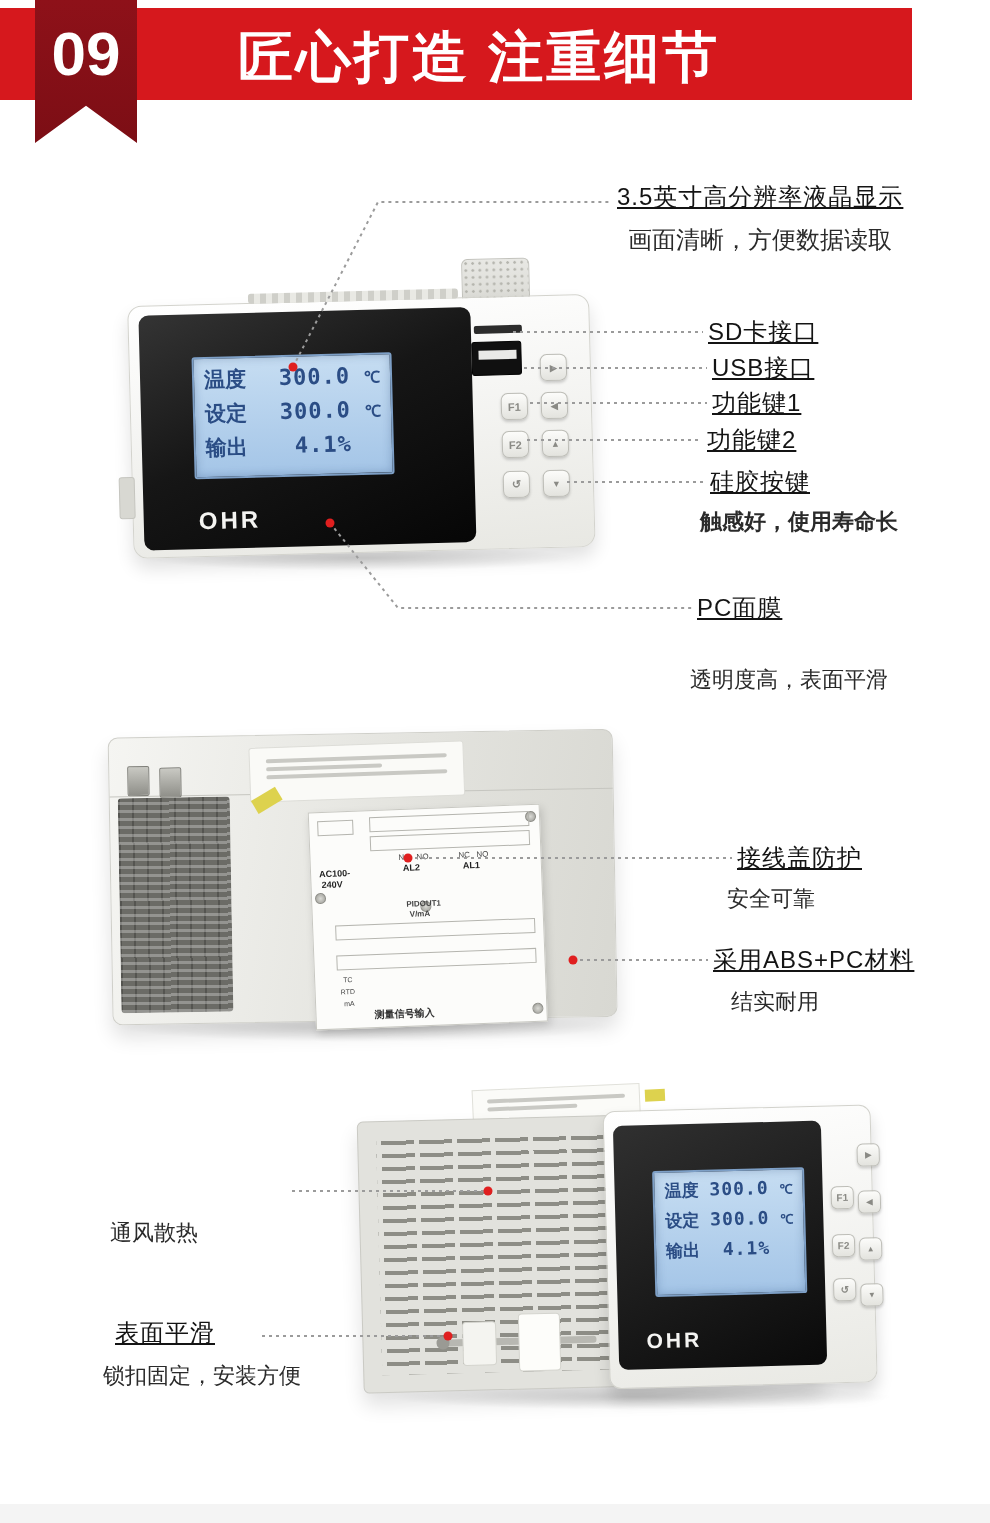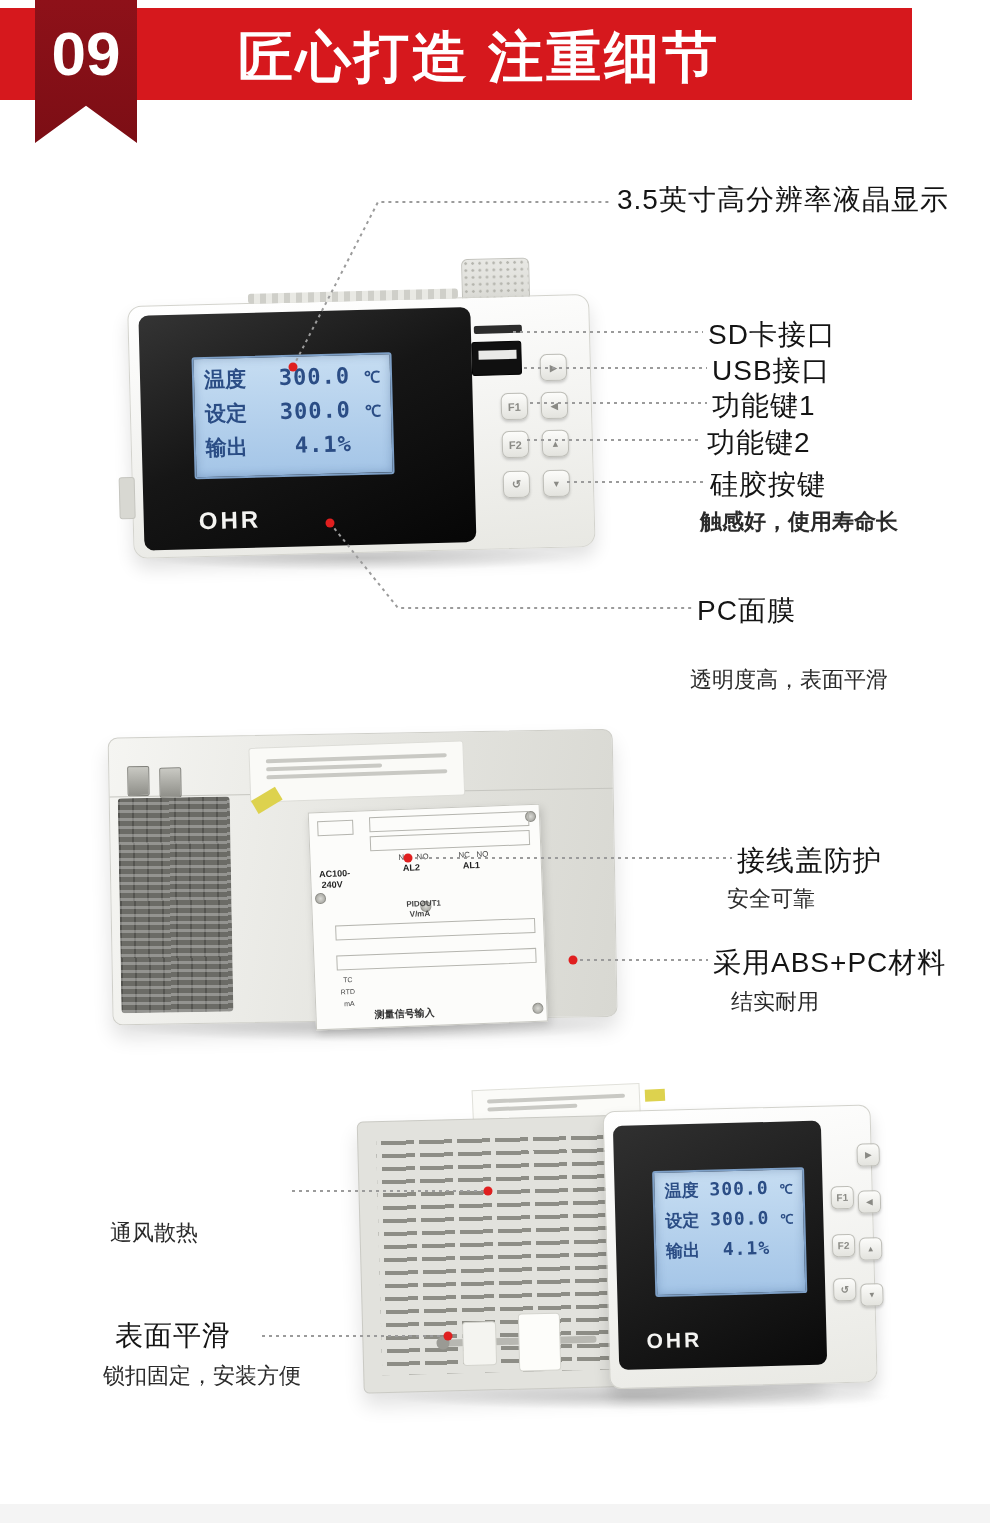--- a/index.html
+++ b/index.html
@@ -11,21 +11,21 @@
 
   
   .red-bar { position:absolute; left:0; top:8px; width:912px; height:92px; background:#d6181d; z-index:10; }
   .page-title { position:absolute; left:238px; top:13px; font-size:55px; font-weight:bold; color:#ffffff; letter-spacing:3px; white-space:nowrap; }
   .ribbon { position:absolute; left:35px; top:0; width:102px; height:143px;
             background:linear-gradient(180deg,#8e1119 0%,#7c0e15 100%);
             clip-path:polygon(0 0,100% 0,100% 100%,50% 74%,0 100%); z-index:20; }
   .ribbon-num { display:block; margin-top:18px; text-align:center; font-size:62px; font-weight:bold; color:#fff; }
 
   
-  .ann-title { position:absolute; z-index:50; font-size:28px; color:#141414; white-space:nowrap; letter-spacing:1px; }
+  .ann-title { position:absolute; z-index:50; font-size:24px; color:#141414; white-space:nowrap; letter-spacing:1px;text-decoration:underline; }
   .ann-sub   { position:absolute; z-index:50; font-size:22px; color:#2a2a2a; white-space:nowrap; }
   .a-display { left:617px; top:181px; }
   .a-display-sub { left:628px; top:224px; font-size:24px; }
   .a-sd    { left:708px; top:316px; }
   .a-usb   { left:712px; top:352px; }
   .a-f1    { left:712px; top:387px; }
   .a-f2    { left:707px; top:424px; }
   .a-sil   { left:710px; top:466px; }
   .a-sil-sub { left:700px; top:507px;font-weight:bold; }
   .a-pc    { left:697px; top:592px; }
@@ -237,20 +237,21 @@
       <div class="key k-f2">F2</div>
       <div class="key k-pw">↺</div>
       <div class="key arrow k-rt">▶</div>
       <div class="key arrow k-lt">◀</div>
       <div class="key arrow k-up">▲</div>
       <div class="key arrow k-dn">▼</div>
     </div>
   </div>
 
   <div class="ann-title a-display">3.5英寸高分辨率液晶显示</div>
+  <div class="ann-sub a-display-sub">画面清晰，方便数据读取</div>
   <div class="ann-title a-sd">SD卡接口</div>
   <div class="ann-title a-usb">USB接口</div>
   <div class="ann-title a-f1">功能键1</div>
   <div class="ann-title a-f2">功能键2</div>
   <div class="ann-title a-sil">硅胶按键</div>
   <div class="ann-sub a-sil-sub">触感好，使用寿命长</div>
   <div class="ann-title a-pc">PC面膜</div>
   <div class="ann-sub a-pc-sub">透明度高，表面平滑</div>
 
   <div class="shadow shadow2"></div>

